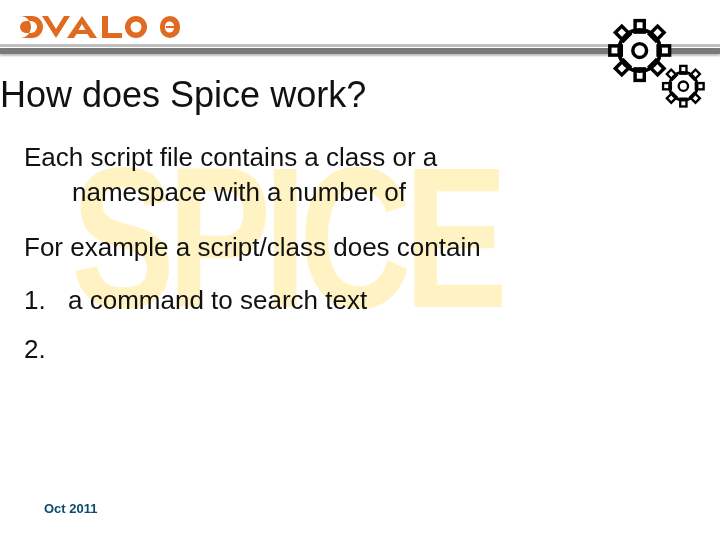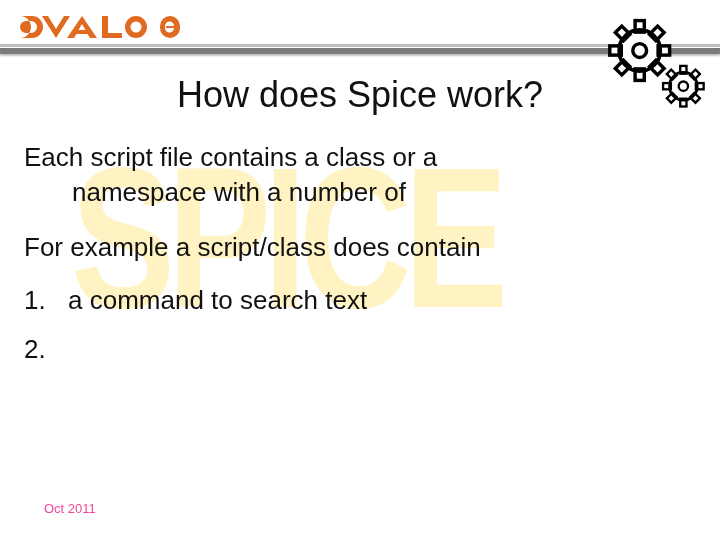--- a/index.html
+++ b/index.html
@@ -38,21 +38,20 @@
     height: 3px;
     background: #bfbfbf;
   }
   .gears {
     position: absolute;
     top: 16px;
     right: 14px;
     z-index: 5;
   }
   .title {
-    text-align: center;
     font-size: 36px;
     color: #111;
     margin-top: 20px;
     font-weight: 400;
   }
   .content {
     position: relative;
     padding: 24px 44px 0 24px;
     z-index: 2;
   }
@@ -77,21 +76,22 @@
   }
   .list .num {
     width: 44px;
     flex-shrink: 0;
   }
   .footer {
     position: absolute;
     bottom: 24px;
     left: 44px;
     font-size: 13px;
-    color: #ec4899;
+    color: #0c4a6e;
+    font-weight: bold;
   }
   .watermark {
     position: absolute;
     top: 138px;
     left: 40px;
     z-index: 1;
     pointer-events: none;
     margin-left: 31px;
   }
   .watermark span {

